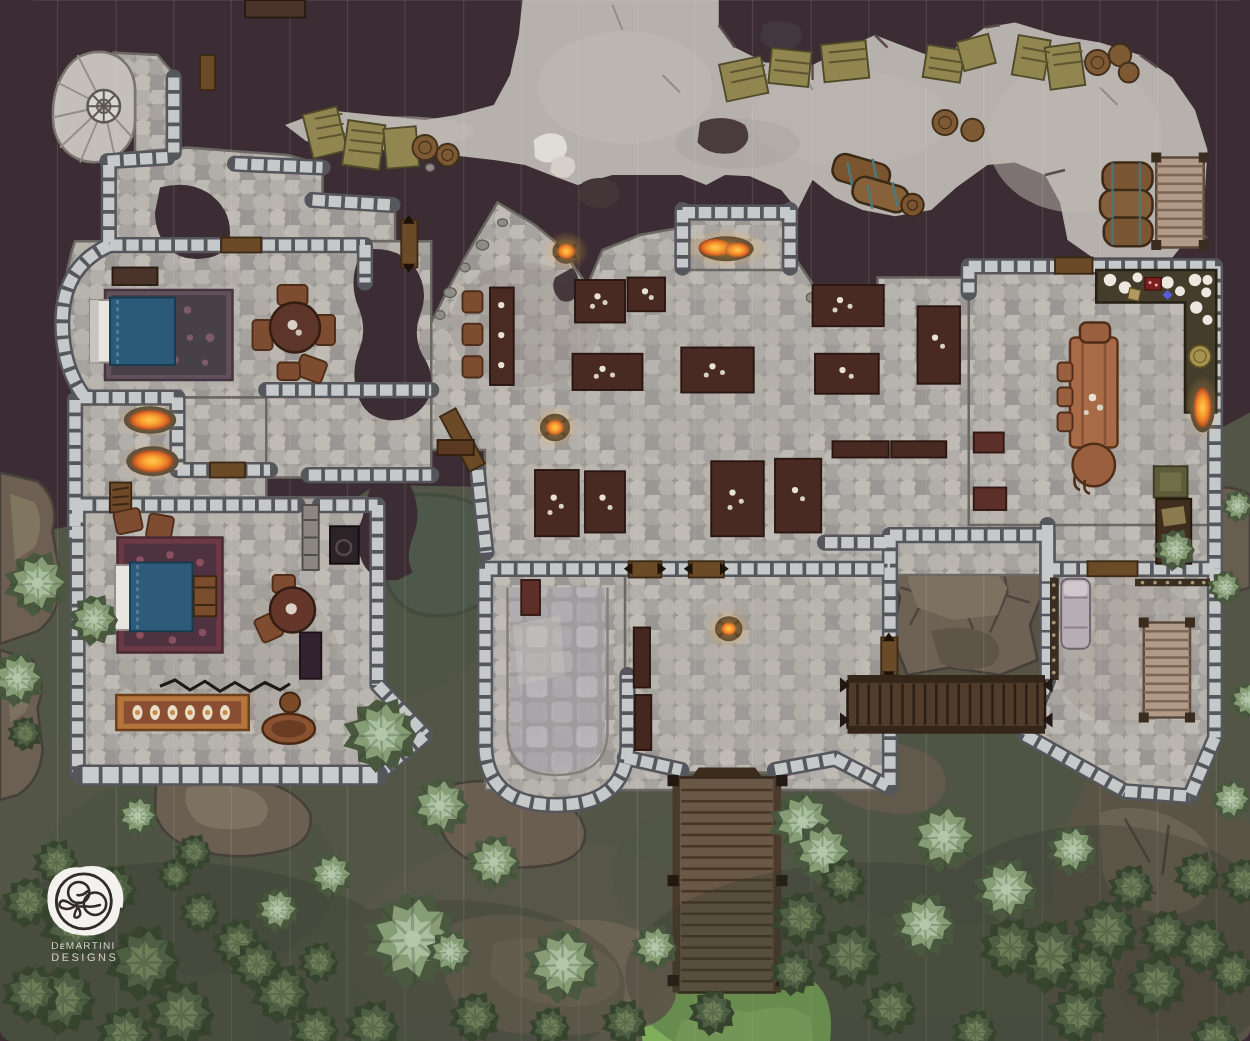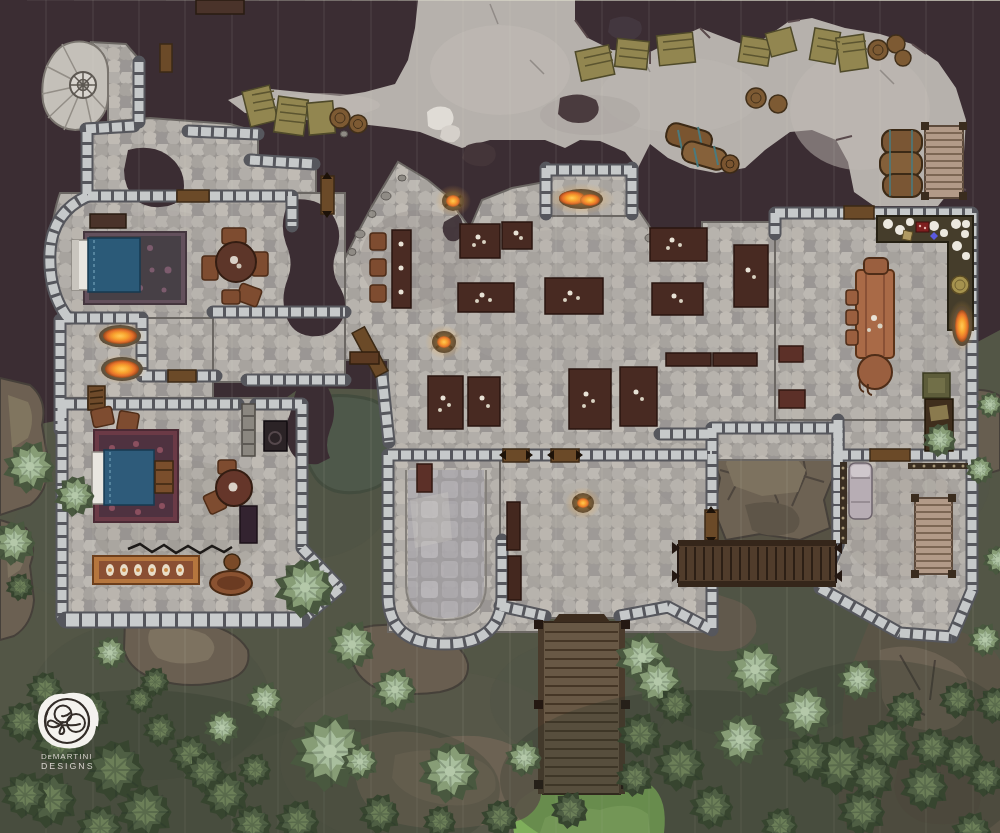--- a/index.html
+++ b/index.html
@@ -1,16 +1,16 @@
 <!DOCTYPE html>
 <html><head>
 <meta charset="utf-8">
 <style>
 html,body{margin:0;padding:0;background:#3b2d33;font-family:"Liberation Sans",sans-serif;}
-#map{position:relative;width:1000px;height:833px;overflow:hidden;}
+#map{position:relative;width:1000px;height:833px;overflow:hidden;border-radius:10px;}
 </style>
 </head>
 <body>
 <div id="map">
 <svg width="1000" height="833" viewBox="0 0 1000 833">
 <defs>
 <pattern id="cobble" width="36" height="36" patternUnits="userSpaceOnUse">
   <rect width="36" height="36" fill="#9a9692"></rect>
   <path d="M13.5,5.8 L12.2,10.5 L6.8,12.8 L1.2,11.1 L-0.8,5.0 L1.5,-0.3 L6.1,-1.1 L11.5,-0.0 Z" fill="#b2aea9"></path>
   <path d="M25.4,4.8 L23.9,10.6 L18.9,12.4 L13.4,11.1 L10.9,6.0 L13.7,0.3 L18.5,-1.8 L23.9,-0.2 Z" fill="#bdb9b3"></path>

